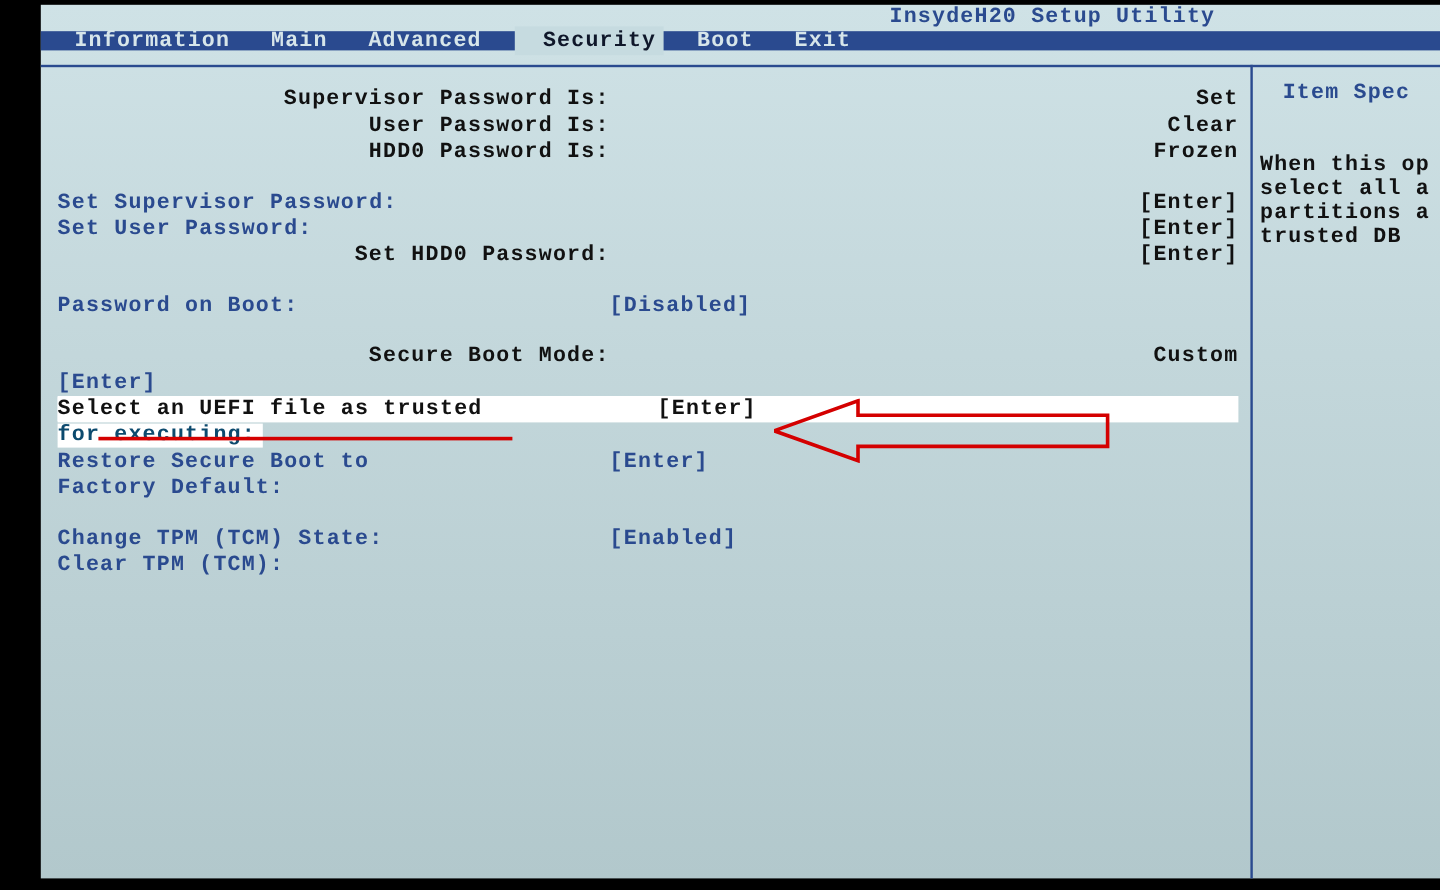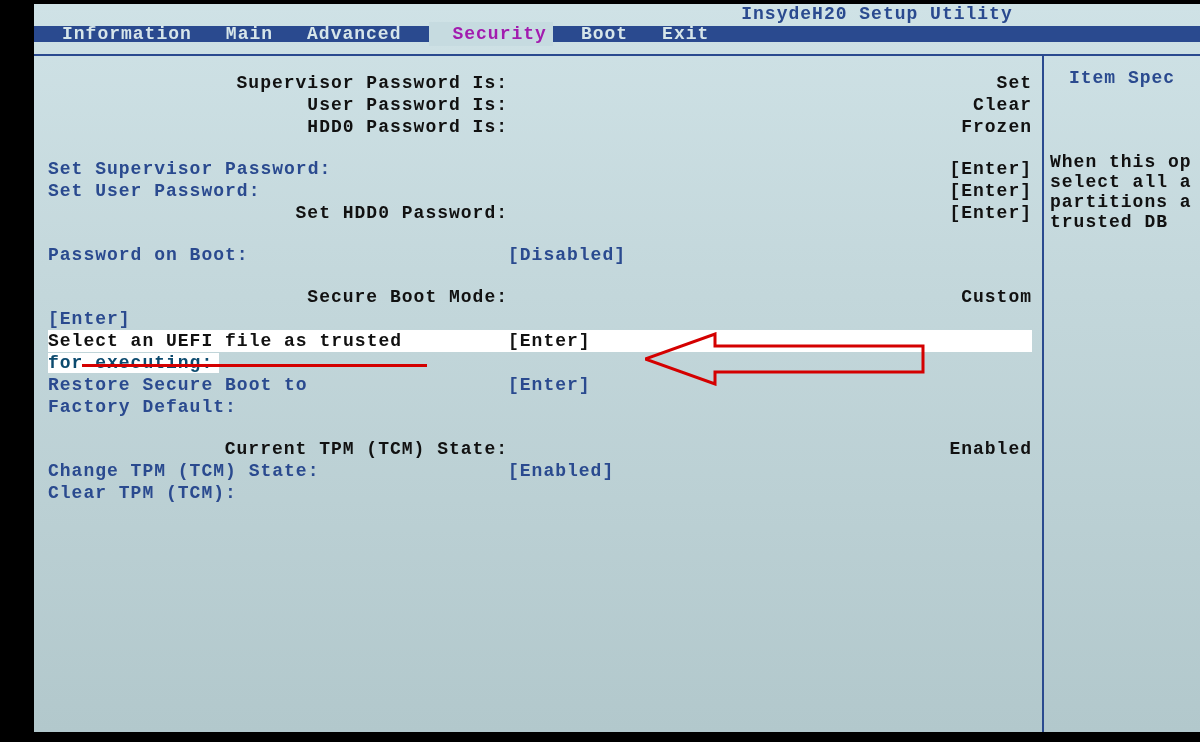--- a/index.html
+++ b/index.html
@@ -31,21 +31,21 @@
     top: 22px; left: 0; right: 0;
     height: 16px;
     background: #2a4a8f;
     color: #d7e6ea;
     display: flex;
     align-items: center;
     padding-left: 22px;
     gap: 22px;
   }
   .menu-bar .tab { padding: 2px 6px; }
-  .menu-bar .tab.active { background: #c6dbe0; color: #a21caf; padding-left: 23px; }
+  .menu-bar .tab.active { background: #c6dbe0; color: #0f172a; padding-left: 23px; }
   .content {
     position: absolute;
     top: 50px; left: 0; right: 0; bottom: 0;
     display: flex;
   }
   .main-panel {
     flex: 0 0 1010px;
     border: 2px solid #2a4a8f;
     border-left: none;
     border-bottom: none;
@@ -53,27 +53,27 @@
   }
   .side-panel {
     flex: 1;
     border: 2px solid #2a4a8f;
     border-left: none;
     border-right: none;
     border-bottom: none;
     padding: 12px 6px;
     color: #111;
   }
-  .side-title { text-align: center; color:#2a4a8f; margin-bottom: 64px; }
+  .side-title { text-align: center; color:#2a4a8f; margin-bottom: 40px; }
   .row { display: flex; height: 22px; align-items: center; }
   .label { flex: 0 0 460px; white-space: pre; }
   .value { flex: 1; white-space: pre; }
   .blk { color: #111; text-align: right; }
   .blu { color: #2a4a8f; }
-  .sel { background: #fff; color: #111; }
+  .sel { background: #fff; color: #111; gap: 40px; }
   .sel .label, .sel .value { color:#111; }
   .gap { height: 20px; }
   .underline {
     position: absolute;
     left: 48px; top: 360px;
     width: 345px; height: 3px;
     background: #d40000;
   }
   .arrow {
     position: absolute;
@@ -156,24 +156,20 @@
       <div class="row blu">
         <span class="label">Restore Secure Boot to</span>
         <span class="value blu">[Enter]</span>
       </div>
       <div class="row blu">
         <span class="label">Factory Default:</span>
       </div>
 
       <div class="gap"></div>
 
-      <div class="row blk">
-        <span class="label">Current TPM (TCM) State:</span>
-        <span class="value">Enabled</span>
-      </div>
       <div class="row blu">
         <span class="label">Change TPM (TCM) State:</span>
         <span class="value blu">[Enabled]</span>
       </div>
       <div class="row blu">
         <span class="label">Clear TPM (TCM):</span>
       </div>
 
     </div>
 

